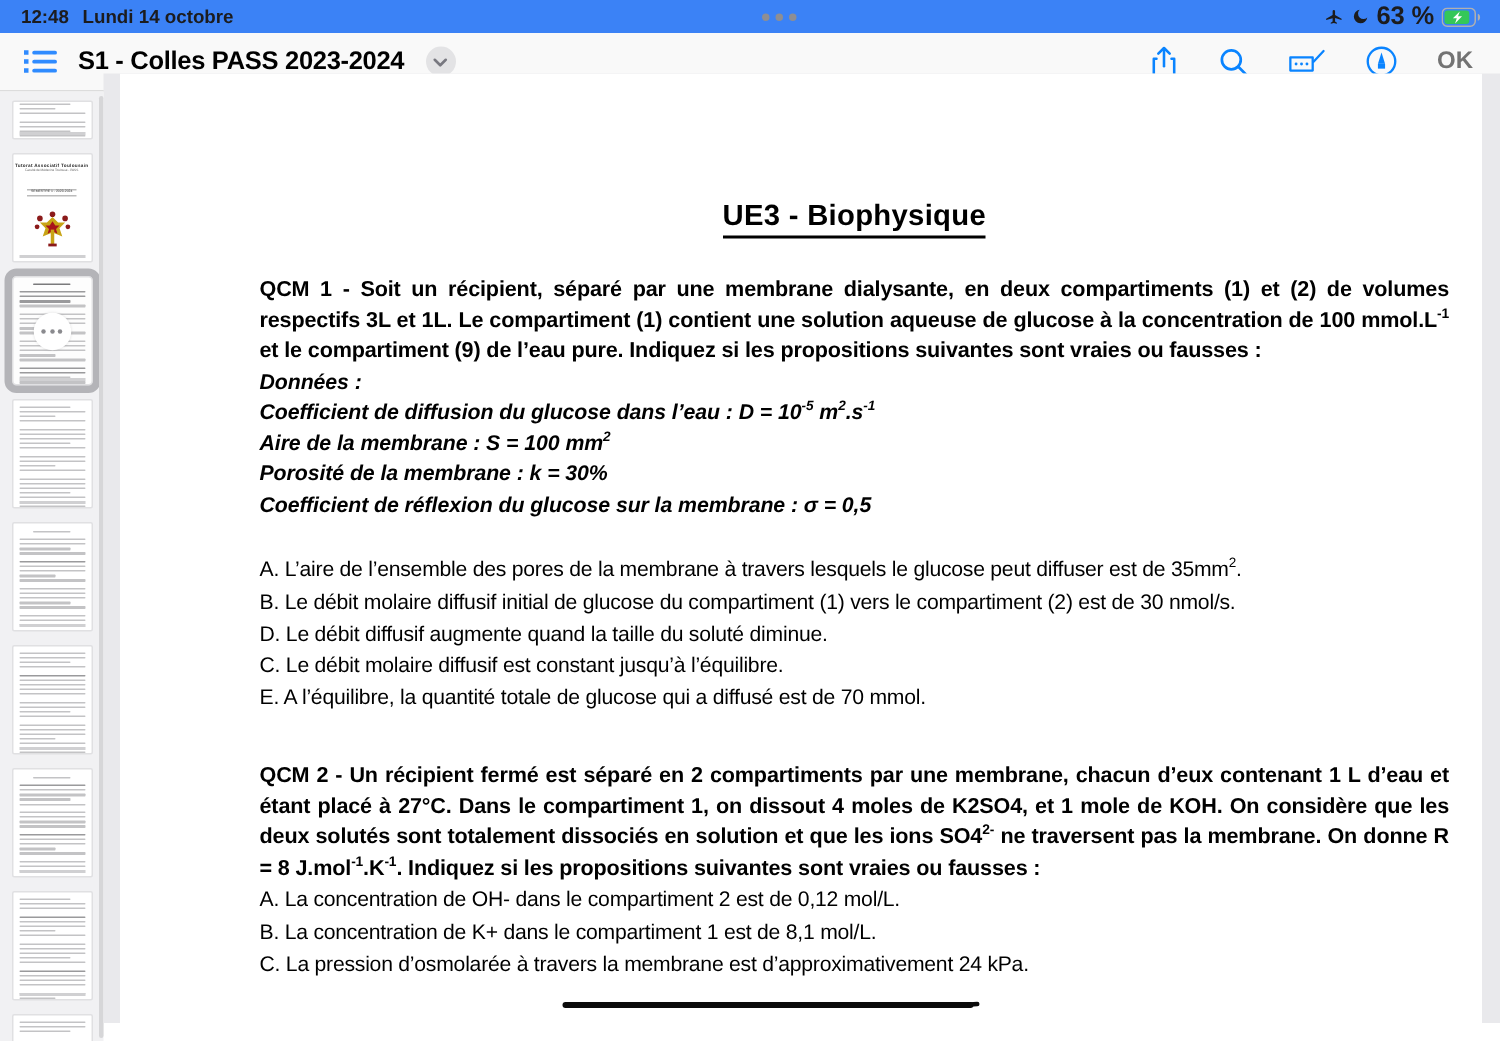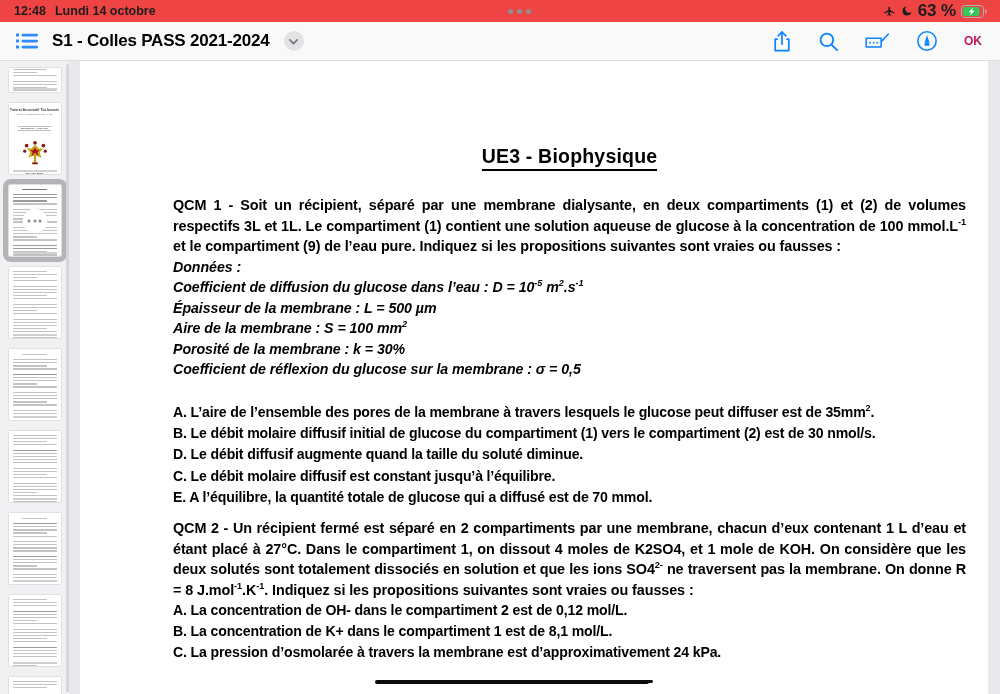--- a/index.html
+++ b/index.html
@@ -7,21 +7,21 @@
     width: 1000px; height: 694px;
     overflow: hidden;
     font-family: "Liberation Sans", sans-serif;
     background: #ffffff;
   }
 
   
   .statusbar {
     position: absolute; top: 0; left: 0;
     width: 1000px; height: 22px;
-    background: #ef4444;
+    background: #3b82f6;
     display: flex; align-items: center;
     font-size: 12.5px; font-weight: 700; color: #1c1c1e;
   }
   .sb-left { display: flex; align-items: center; gap: 9px; padding-left: 14px; }
   .sb-center { flex: 1; display: flex; justify-content: center; align-items: center; }
   .sb-right { display: flex; align-items: center; gap: 5px; padding-right: 12px; }
   .multitask-dots { display: flex; gap: 4px; }
   .multitask-dots i { width: 5px; height: 5px; border-radius: 50%; background: #8e8e93; display: block; }
   .sb-icon { display: inline-flex; align-items: center; color: #1c1c1e; }
   .batt-pct { font-size: 17px; font-weight: 700; letter-spacing: -0.1px; }
@@ -39,21 +39,21 @@
   .doc-title {
     font-size: 17px; font-weight: 700; color: #000; letter-spacing: -0.2px;
     white-space: nowrap;
   }
   .chev-btn {
     width: 20px; height: 20px; border-radius: 50%;
     background: #e3e3e5;
     display: flex; align-items: center; justify-content: center;
   }
   .tb-icon { color: #0a84ff; display: flex; align-items: center; }
-  .ok-btn { color: #be185d; font-size: 12px; font-weight: 700; }
+  .ok-btn { color: #737373; font-size: 16px; font-weight: 700; }
 
   
   .sidebar {
     position: absolute; top: 61px; left: 0;
     width: 69px; height: 633px;
     background: #f1f1f3;
     overflow: hidden;
     padding: 6px 0 0 0;
   }
   .thumb-strip { display: flex; flex-direction: column; align-items: center; gap: 9px; }
@@ -100,21 +100,21 @@
   
   .vscroll {
     position: absolute; top: 64px; left: 66px;
     width: 3px; height: 628px;
     background: #d6d6d8;
     border-radius: 2px;
   }
 
   
   .docpane {
-    position: absolute; top: 61px; left: 69px;
+    position: absolute; top: 49px; left: 69px;
     width: 931px; height: 633px;
     background: #e9e9ec;
     overflow: hidden;
   }
   .page {
     position: absolute; top: 0; left: 11px;
     width: 908px; min-height: 640px;
     background: #ffffff;
     color: #000;
     font-family: "Liberation Sans", sans-serif;
@@ -138,21 +138,21 @@
     text-justify: inter-word;
     letter-spacing: -0.1px;
   }
   .donnees {
     font-size: 14.2px; font-weight: 700; font-style: italic;
     line-height: 20.6px;
     letter-spacing: -0.05px;
   }
   .opts { margin-top: 22px; }
   .opt {
-    font-size: 14.1px; font-weight: 700;
+    font-size: 14.1px; font-weight: 400;
     line-height: 21.2px;
     letter-spacing: -0.15px;
     white-space: nowrap;
   }
   sup, sub { font-size: 64%; line-height: 0; }
 
   
   .annot {
     position: absolute;
     left: 295px; top: 619px;
@@ -210,21 +210,21 @@
     <span class="tb-icon">
       <svg width="22" height="18" viewBox="0 0 22 18">
         <rect x="0" y="1.5" width="3" height="3" fill="#2f8bff"></rect>
         <rect x="0" y="7.5" width="3" height="3" fill="#2f8bff"></rect>
         <rect x="0" y="13.5" width="3" height="3" fill="#2f8bff"></rect>
         <rect x="5.5" y="1.8" width="16.5" height="2.6" rx="1.3" fill="#2f8bff"></rect>
         <rect x="5.5" y="7.8" width="16.5" height="2.6" rx="1.3" fill="#2f8bff"></rect>
         <rect x="5.5" y="13.8" width="16.5" height="2.6" rx="1.3" fill="#2f8bff"></rect>
       </svg>
     </span>
-    <span class="doc-title">S1 - Colles PASS 2021-2024</span>
+    <span class="doc-title">S1 - Colles PASS 2023-2024</span>
     <span class="chev-btn">
       <svg width="11" height="11" viewBox="0 0 12 12">
           <path d="M2 4.2 6 8.2l4-4" fill="none" stroke="#787880" stroke-width="1.9" stroke-linecap="round" stroke-linejoin="round"></path>
         </svg>
     </span>
   </div>
   <div class="tb-right">
     <span class="tb-icon">
       <svg width="20" height="23" viewBox="0 0 20 23" fill="none" stroke="#0a84ff" stroke-width="1.7" stroke-linecap="round" stroke-linejoin="round">
         <path d="M10 2.2v12"></path>
@@ -478,36 +478,35 @@
       <h1 class="doc-h1">
         <span>UE3 - Biophysique</span>
       </h1>
 
       <div class="q-block">
         <p class="q-para"><span>QCM 1 - Soit un récipient, séparé par une membrane dialysante, en deux compartiments (1) et (2) de volumes respectifs 3L et 1L. Le compartiment (1) contient une solution aqueuse de glucose à la concentration de 100 mmol.L</span><sup>-1</sup><span> et le compartiment (9) de l’eau pure. Indiquez si les propositions suivantes sont vraies ou fausses :</span></p>
 
         <div class="donnees">
           <div>Données :</div>
           <div><span>Coefficient de diffusion du glucose dans l’eau : D = 10</span><sup>-5</sup><span> m</span><sup>2</sup><span>.s</span><sup>-1</sup></div>
-          <div>Épaisseur de la membrane : L = 500 µm</div>
           <div><span>Aire de la membrane : S = 100 mm</span><sup>2</sup></div>
           <div>Porosité de la membrane : k = 30%</div>
           <div>Coefficient de réflexion du glucose sur la membrane : σ = 0,5</div>
         </div>
 
         <div class="opts">
           <div class="opt"><span>A.</span> <span>L’aire de l’ensemble des pores de la membrane à travers lesquels le glucose peut diffuser est de 35mm</span><sup>2</sup><span>.</span></div>
           <div class="opt"><span>B.</span> <span>Le débit molaire diffusif initial de glucose du compartiment (1) vers le compartiment (2) est de 30 nmol/s.</span></div>
           <div class="opt"><span>D.</span> <span>Le débit diffusif augmente quand la taille du soluté diminue.</span></div>
           <div class="opt"><span>C.</span> <span>Le débit molaire diffusif est constant jusqu’à l’équilibre.</span></div>
           <div class="opt"><span>E.</span> <span>A l’équilibre, la quantité totale de glucose qui a diffusé est de 70 mmol.</span></div>
         </div>
       </div>
 
-      <div class="q-block" style="margin-top:10px;">
+      <div class="q-block" style="margin-top:32px;">
         <p class="q-para"><span>QCM 2 - Un récipient fermé est séparé en 2 compartiments par une membrane, chacun d’eux contenant 1 L d’eau et étant placé à 27°C. Dans le compartiment 1, on dissout 4 moles de K2SO4, et 1 mole de KOH. On considère que les deux solutés sont totalement dissociés  en solution et que les ions SO4</span><sup>2-</sup><span> ne traversent pas la membrane. On donne R = 8 J.mol</span><sup>-1</sup><span>.K</span><sup>-1</sup><span>. Indiquez si les propositions suivantes sont vraies ou fausses :</span></p>
 
         <div>
           <div class="opt"><span>A.</span> <span>La concentration de OH- dans le compartiment 2 est de 0,12 mol/L.</span></div>
           <div class="opt"><span>B.</span> <span>La concentration de K+ dans le compartiment 1 est de 8,1 mol/L.</span></div>
           <div class="opt"><span>C.</span> <span>La pression d’osmolarée à travers la membrane est d’approximativement 24 kPa.</span></div>
         </div>
       </div>
 
     </div>

